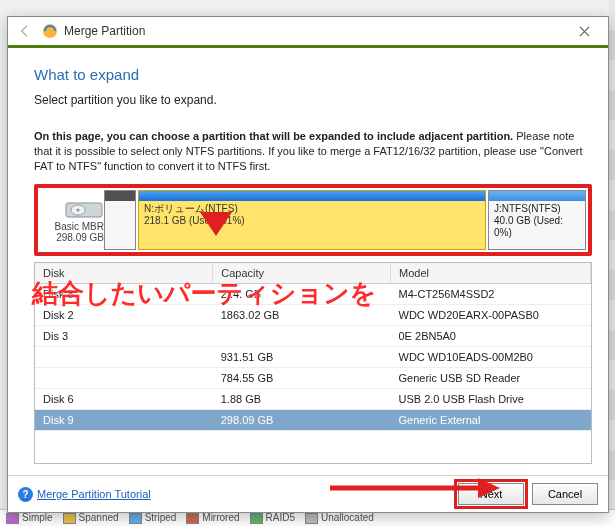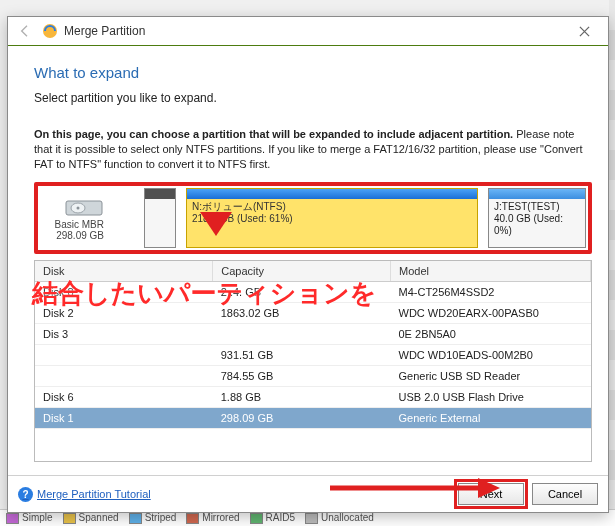--- a/index.html
+++ b/index.html
@@ -23,21 +23,21 @@
     border: 1px solid #8a8a8a;
     box-shadow: 0 4px 14px rgba(0,0,0,.25);
     display: flex;
     flex-direction: column;
   }
   .titlebar {
     height: 28px;
     display: flex;
     align-items: center;
     padding: 0 6px;
-    border-bottom: 1px solid #4d7c0f;
+    border-bottom: 3px solid #4d7c0f;
   }
   .back-arrow {
     width: 22px;
     height: 22px;
     color: #b0b0b0;
     display: flex;
     align-items: center;
     justify-content: center;
     margin-right: 6px;
   }
@@ -81,23 +81,22 @@
     align-items: flex-end;
     justify-content: center;
     font-size: 10px;
     text-align: center;
     color: #444;
   }
   .disk-thumb svg { width: 40px; height: 24px; }
   .parts {
     flex: 1;
     display: flex;
-    gap: 10px;
+    gap: 2px;
     position: relative;
-    margin-left: 40px;
   }
   .part {
     border: 1px solid #888;
     display: flex;
     flex-direction: column;
     font-size: 10px;
     overflow: hidden;
     background: #f6f6f6;
   }
   .part .bar { height: 10px; }
@@ -306,21 +305,21 @@
         <div class="part selected" style="flex:1">
           <div class="bar blue"></div>
           <div class="label">
             <div>N:ボリューム(NTFS)</div>
             <div>218.1 GB (Used: 61%)</div>
           </div>
         </div>
         <div class="part" style="width:96px">
           <div class="bar blue" style="background:linear-gradient(#6ab5f7,#3c8ee0)"></div>
           <div class="label">
-            <div>J:TEST(TEST)</div>
+            <div>J:NTFS(NTFS)</div>
             <div>40.0 GB (Used: 0%)</div>
           </div>
         </div>
       </div>
     </div>
 
     <div class="tablewrap">
       <table>
         <thead>
           <tr>
@@ -354,21 +353,21 @@
               <td></td>
               <td>784.55 GB</td>
               <td>Generic USB SD Reader</td>
             </tr>
             <tr>
               <td>Disk 6</td>
               <td>1.88 GB</td>
               <td>USB 2.0 USB Flash Drive</td>
             </tr>
             <tr class="selected">
-              <td>Disk 1</td>
+              <td>Disk 9</td>
               <td>298.09 GB</td>
               <td>Generic External</td>
             </tr>
           </tbody>
       </table>
     </div>
   </div>
 
   <div class="footer">
     <div class="help-link">

